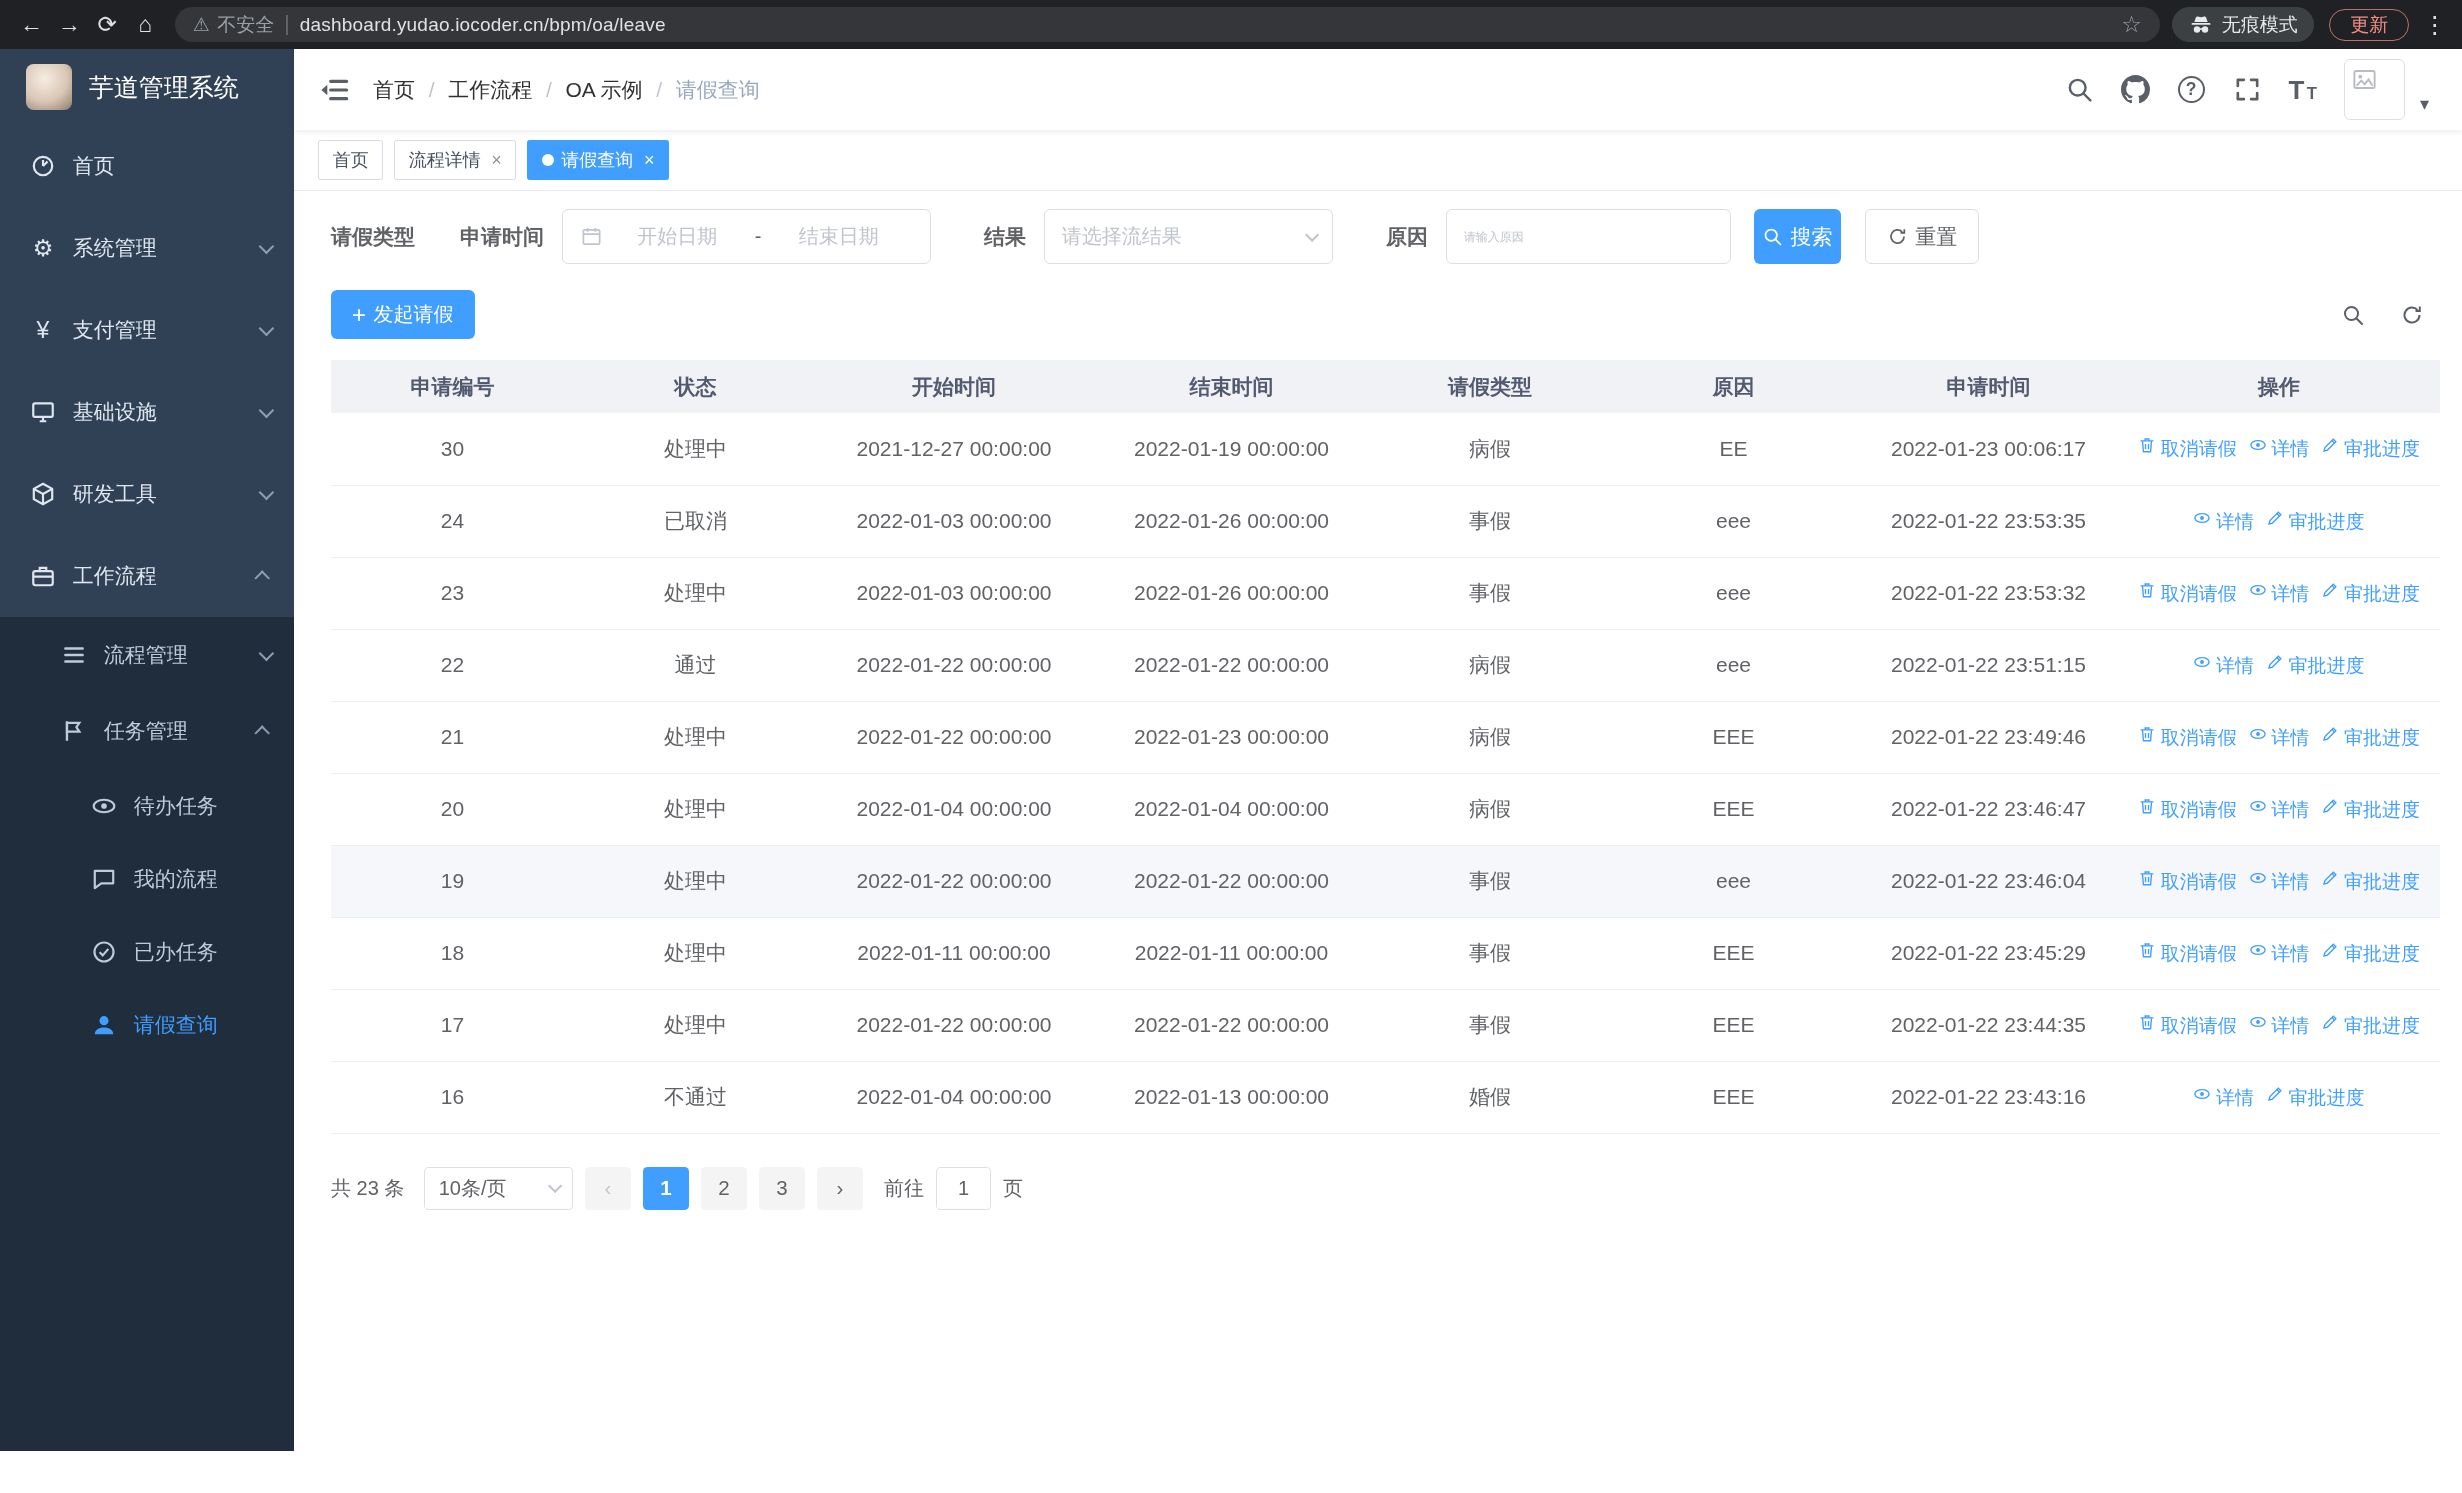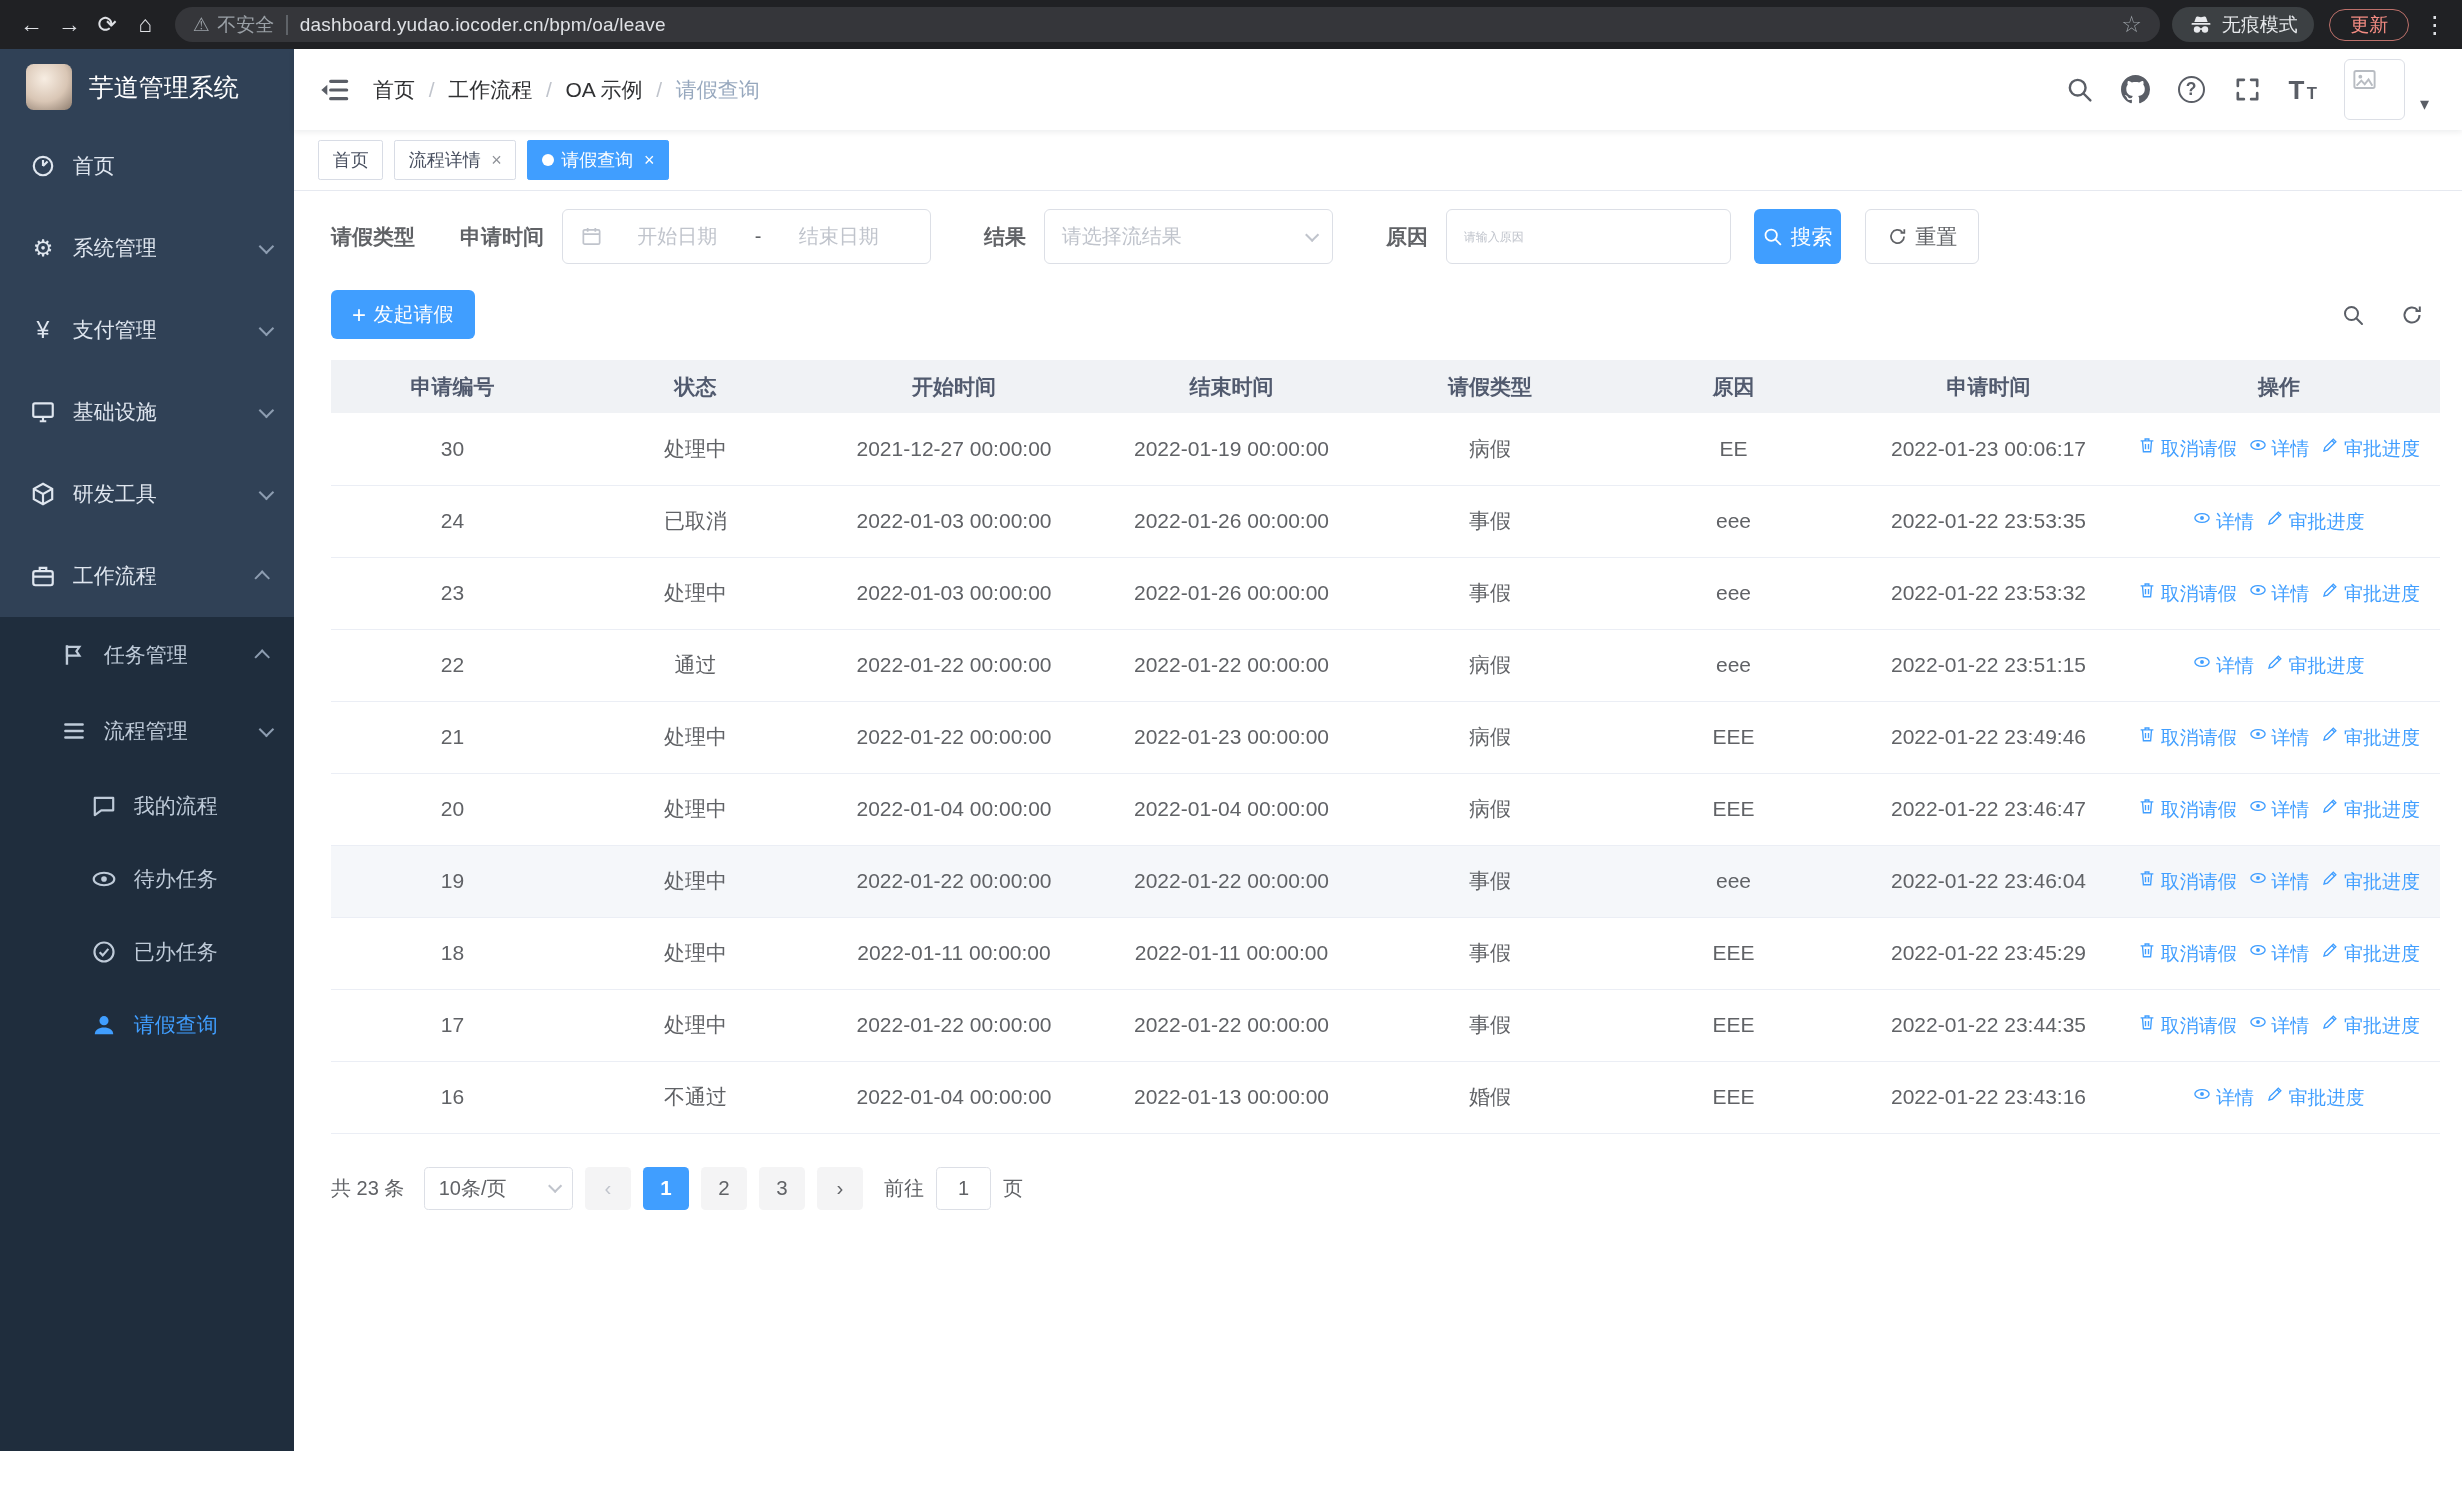--- a/index.html
+++ b/index.html
@@ -212,52 +212,52 @@
           </span>
         <span class="mi-label">工作流程</span>
         <span class="chev up"></span>
       </div>
     </div>
 
     <div class="submenu">
       <div class="menu-item lvl2">
         <span class="mi-icon">
             <svg viewBox="0 0 24 24">
+              <path d="M4 6h16M4 12h16M4 18h16" stroke="currentColor" stroke-width="2.2" fill="none" stroke-linecap="round"></path>
+            </svg>
+          </span>
+        <span class="mi-label">流程管理</span>
+        <span class="chev down"></span>
+      </div>
+      <div class="menu-item lvl2">
+        <span class="mi-icon">
+            <svg viewBox="0 0 24 24">
               <path d="M5.5 3v18" stroke="currentColor" stroke-width="2.2" fill="none"></path>
               <path d="M5.5 4.5h11.5l-2.8 4 2.8 4H5.5z" fill="none" stroke="currentColor" stroke-width="2"></path>
             </svg>
           </span>
         <span class="mi-label">任务管理</span>
         <span class="chev up"></span>
       </div>
-      <div class="menu-item lvl2">
-        <span class="mi-icon">
-            <svg viewBox="0 0 24 24">
-              <path d="M4 6h16M4 12h16M4 18h16" stroke="currentColor" stroke-width="2.2" fill="none" stroke-linecap="round"></path>
-            </svg>
-          </span>
-        <span class="mi-label">流程管理</span>
-        <span class="chev down"></span>
-      </div>
-      <div class="menu-item lvl3">
-        <span class="mi-icon">
-            <svg viewBox="0 0 24 24">
-              <path d="M3.5 4.5h17v11.5H9.5l-6 4.5z" fill="none" stroke="currentColor" stroke-width="2" stroke-linejoin="round"></path>
-            </svg>
-          </span>
-        <span class="mi-label">我的流程</span>
-      </div>
       <div class="menu-item lvl3">
         <span class="mi-icon">
             <svg viewBox="0 0 24 24">
               <ellipse cx="12" cy="12" rx="9.5" ry="5.8" fill="none" stroke="currentColor" stroke-width="2"></ellipse>
               <circle cx="12" cy="12" r="2.6" fill="currentColor"></circle>
             </svg>
           </span>
         <span class="mi-label">待办任务</span>
+      </div>
+      <div class="menu-item lvl3">
+        <span class="mi-icon">
+            <svg viewBox="0 0 24 24">
+              <path d="M3.5 4.5h17v11.5H9.5l-6 4.5z" fill="none" stroke="currentColor" stroke-width="2" stroke-linejoin="round"></path>
+            </svg>
+          </span>
+        <span class="mi-label">我的流程</span>
       </div>
       <div class="menu-item lvl3">
         <span class="mi-icon">
             <svg viewBox="0 0 24 24">
               <circle cx="12" cy="12" r="8.8" fill="none" stroke="currentColor" stroke-width="2"></circle>
               <path d="M8 12.3l2.8 2.8 5.2-6" fill="none" stroke="currentColor" stroke-width="2"></path>
             </svg>
           </span>
         <span class="mi-label">已办任务</span>
       </div>

